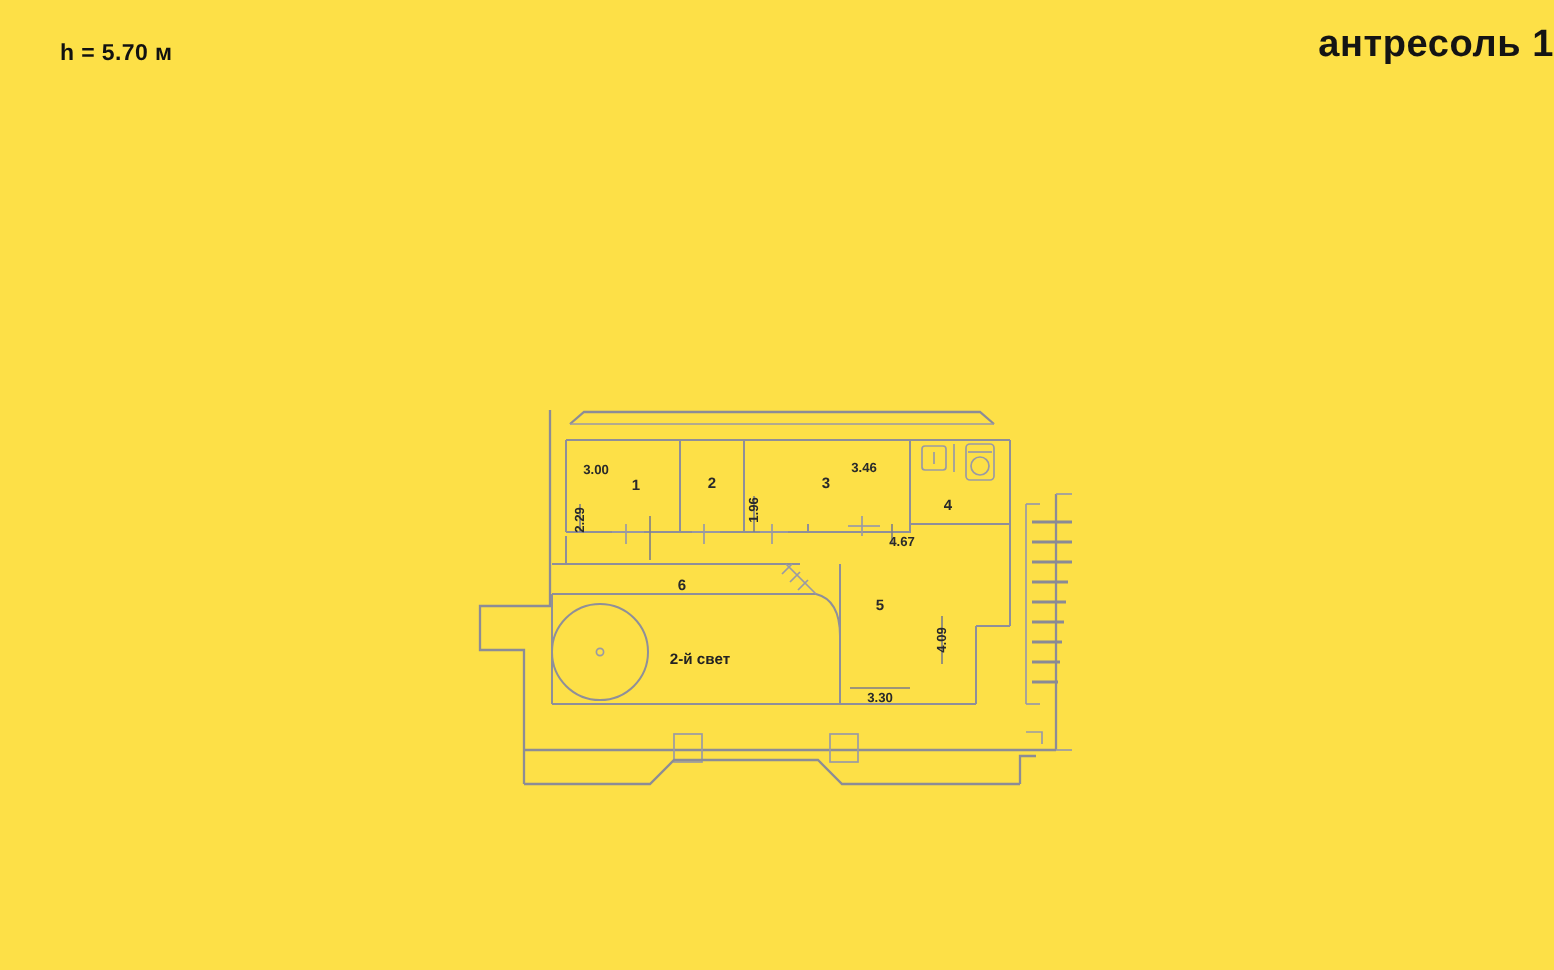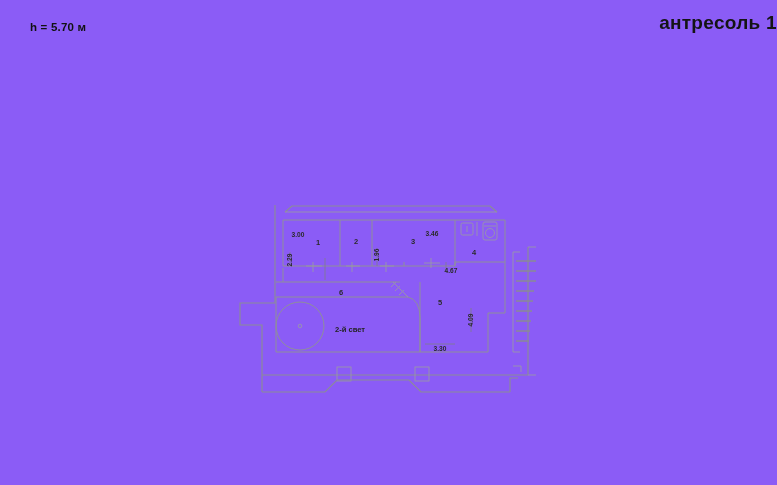--- a/index.html
+++ b/index.html
@@ -12,21 +12,21 @@
     height: 485px;
     position: relative;
     overflow: hidden;
     font-family: "Liberation Sans", sans-serif;
     color: #1b1b1b;
   }
 
   #page {
     position: absolute;
     inset: 0;
-    background: #8b5cf6;
+    background: #fde047;
   }
 
   
   #height-note {
     position: absolute;
     left: 30px;
     top: 21px;
     font-size: 11.5px;
     font-weight: bold;
     letter-spacing: 0.2px;

